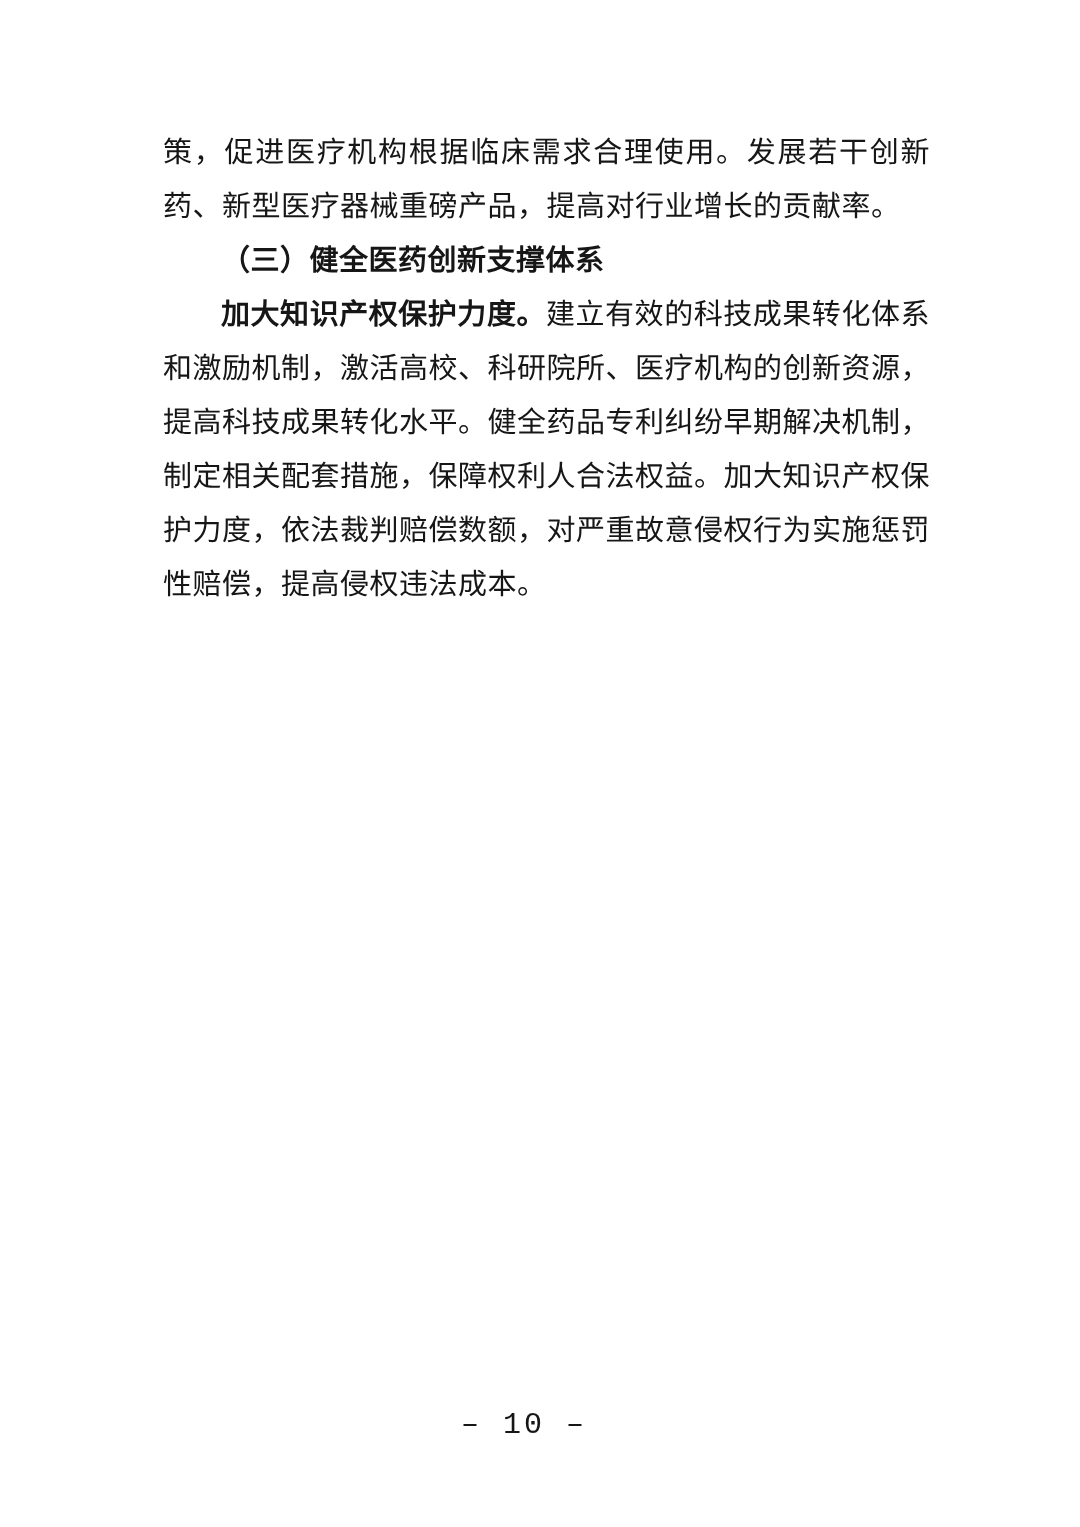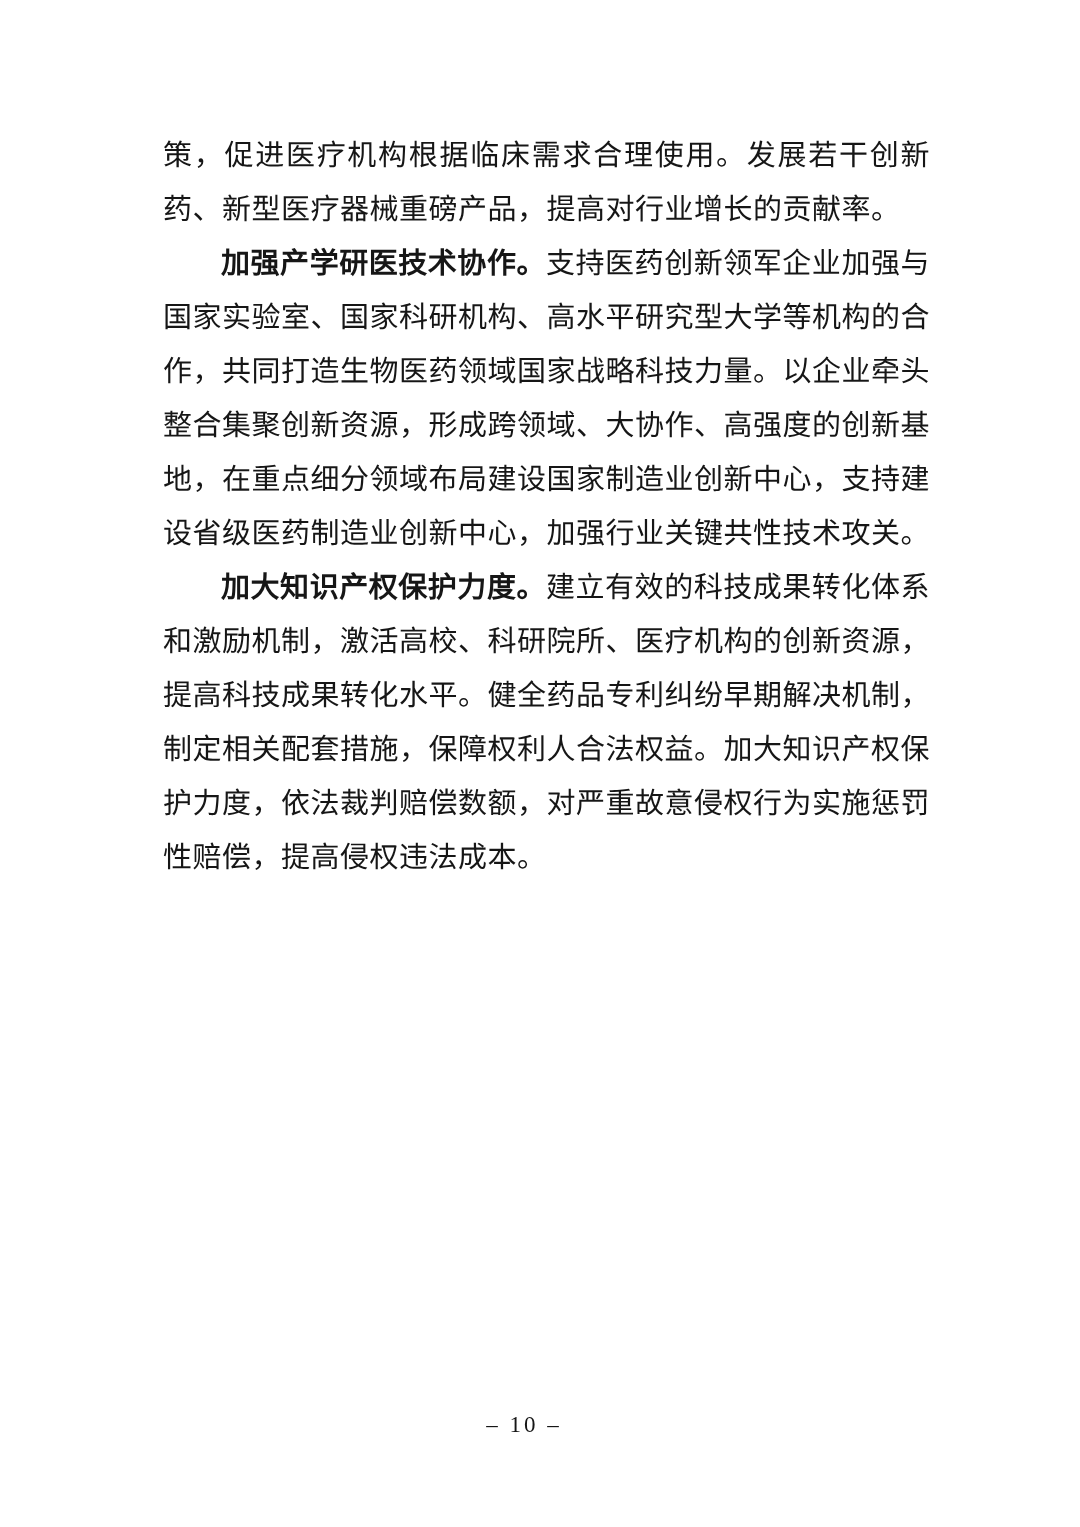--- a/index.html
+++ b/index.html
@@ -6,21 +6,21 @@
     margin: 0;
     padding: 0;
     background: #ffffff;
   }
   .page {
     position: relative;
     width: 1048px;
     height: 1527px;
     background: #ffffff;
     overflow: hidden;
-    font-family: Liberation Serif, serif;
+    font-family: Liberation Mono, monospace;
     color: #161616;
   }
   .content {
     position: absolute;
     left: 163px;
     top: 128px;
     width: 767px;
   }
   .para {
     margin: 0;
@@ -39,36 +39,36 @@
   }
   .lead {
     font-weight: 700;
   }
   .footer {
     position: absolute;
     left: 0;
     right: 0;
     top: 1408px;
     text-align: center;
-    font-size: 23px;
+    font-size: 30px;
     line-height: 34px;
     letter-spacing: 3px;
     color: #161616;
   }
 </style>
 </head>
 <body>
 
 <div class="page">
   <div class="content">
 
     <p class="para continuation"><span>策，促进医疗机构根据临床需求合理使用。发展若干创新药、新型医疗器械重磅产品，提高对行业增长的贡献率。</span></p>
 
+    <p class="para heading"><span>（三）健全医药创新支撑体系</span></p>
 
-    <p class="para"><span class="lead">加强产学研医技术协作。</span><span>支持医药创新领军企业加强与国家实验室、国家科研机构、高水平研究型大学等机构的合作，共同打造生物医药领域国家战略科技力量。以企业牵头整合集聚创新资源，形成跨领域、大协作、高强度的创新基地，在重点细分领域布局建设国家制造业创新中心，支持建设省级医药制造业创新中心，加强行业关键共性技术攻关。</span></p>
 
 
     <p class="para"><span class="lead">加大知识产权保护力度。</span><span>建立有效的科技成果转化体系和激励机制，激活高校、科研院所、医疗机构的创新资源，提高科技成果转化水平。健全药品专利纠纷早期解决机制，制定相关配套措施，保障权利人合法权益。加大知识产权保护力度，依法裁判赔偿数额，对严重故意侵权行为实施惩罚性赔偿，提高侵权违法成本。</span></p>
 
   </div>
 
   <div class="footer"><span>– 10 –</span></div>
 </div>
 
 </body></html>

